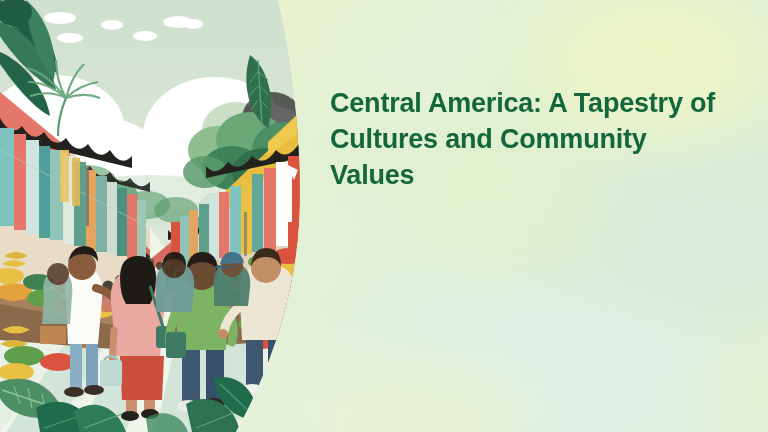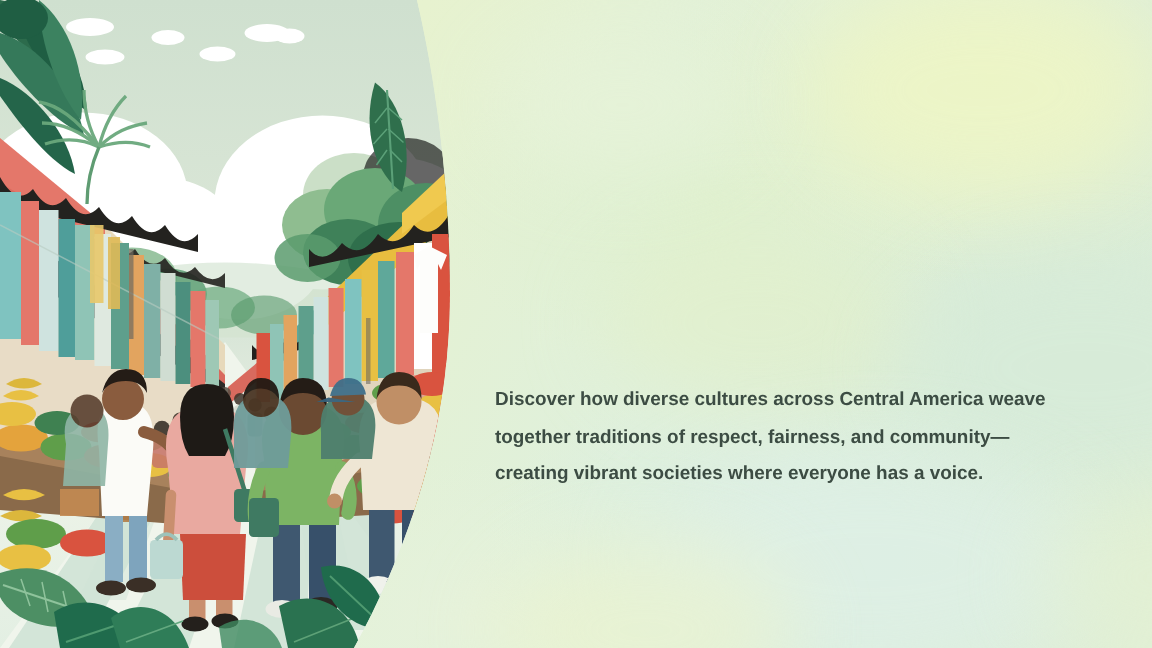--- a/index.html
+++ b/index.html
@@ -395,18 +395,18 @@
 
           <path d="M214,378 C238,372 258,392 258,420 C234,420 216,402 214,378 Z" fill="#1f6b4c"></path>
           <path d="M220,384 L254,416" stroke="#4f9a70" stroke-width="1.3" fill="none"></path>
 
           <path d="M146,418 C162,408 182,414 188,432 L148,432 Z" fill="#3f8a60" opacity=".8"></path>
         </g>
       </g>
     </svg>
   </div>
 
-
-  <div style="position:absolute; left:330px; top:254px; width:390px;">
-    <p style="font-size:12.6px; line-height:1.95; font-weight:bold; color:#3c4c43;">Discover how diverse cultures across Central America weave together traditions of respect, fairness, and community—creating vibrant societies where everyone has a voice.</p>
+  <div style="position:absolute; left:330px; top:86px; width:400px;">
+    <h1 style="font-size:27px; line-height:1.33; font-weight:bold; letter-spacing:-0.2px; color:#14663c;">Central America: A Tapestry of Cultures and Community Values</h1>
   </div>
 
+
 </div>
 
 </body></html>

